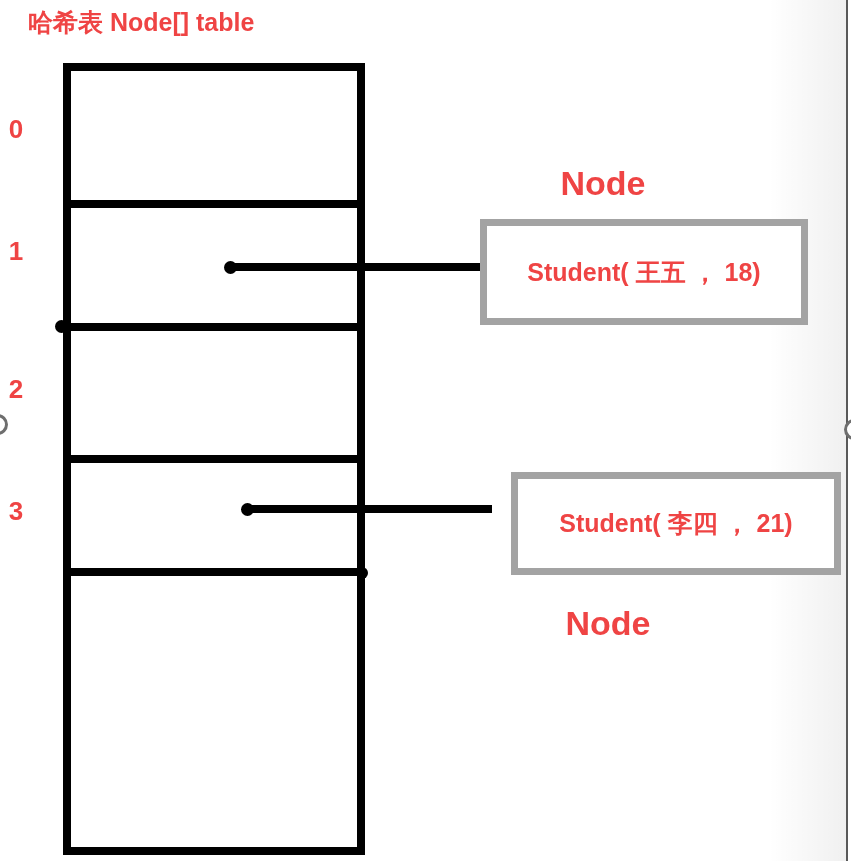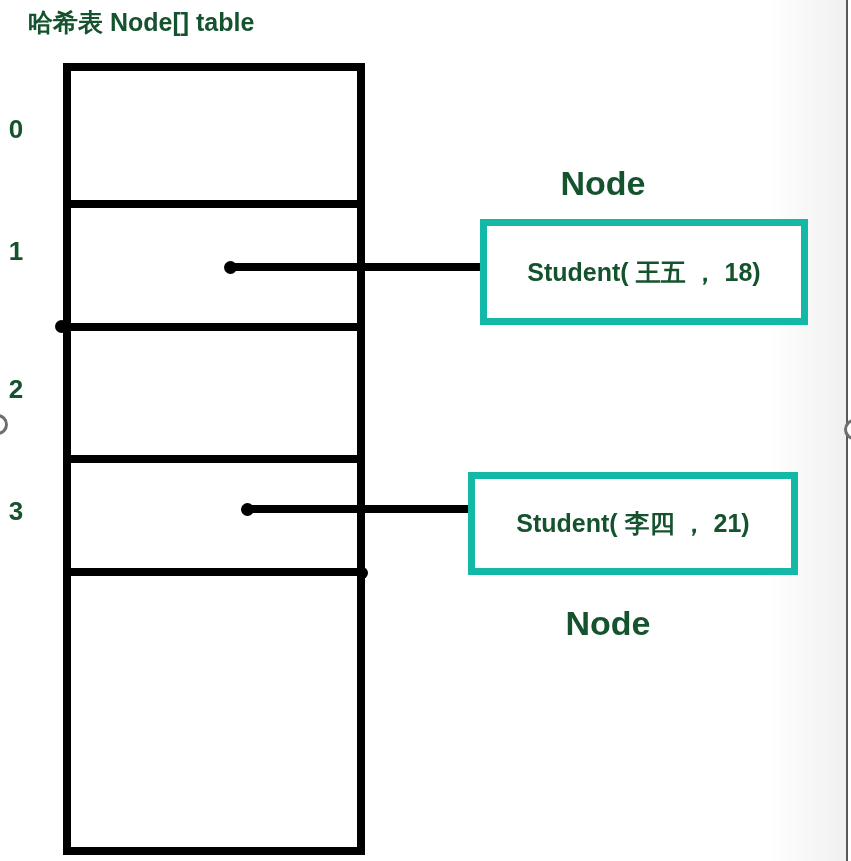--- a/index.html
+++ b/index.html
@@ -10,21 +10,21 @@
   * { box-sizing: border-box; }
 
   .stage {
     position: relative;
     width: 851px;
     height: 861px;
     background: #ffffff;
     overflow: hidden;
     font-family: "Liberation Sans", "DejaVu Sans", sans-serif;
     font-weight: 700;
-    color: #14532d;
+    color: #ef4444;
   }
 
   
   .edge-shadow {
     position: absolute;
     left: 768px; top: 0;
     width: 78px; height: 861px;
     background: linear-gradient(to right, rgba(0,0,0,0), rgba(0,0,0,0.06));
   }
   .edge-line {
@@ -87,28 +87,28 @@
     height: 8px;
     background: #000000;
   }
   .c1 { left: 230px; top: 263px; width: 250px; }
   .c2 { left: 247px; top: 505px; width: 245px; }
   .c1-dot { left: 224px; top: 261px; width: 13px; height: 13px; }
   .c2-dot { left: 241px; top: 503px; width: 13px; height: 13px; }
 
   .node-box {
     position: absolute;
-    border: 7px solid #14b8a6;
+    border: 7px solid #a3a3a3;
     background: #ffffff;
     display: flex;
     align-items: center;
     justify-content: center;
   }
   .node1 { left: 480px; top: 219px; width: 328px; height: 106px; }
-  .node2 { left: 468px; top: 472px; width: 330px; height: 103px; }
+  .node2 { left: 511px; top: 472px; width: 330px; height: 103px; }
   .node-value {
     font-size: 25px;
     white-space: nowrap;
   }
 
   .node-label {
     position: absolute;
     width: 130px;
     text-align: center;
     font-size: 34px;

